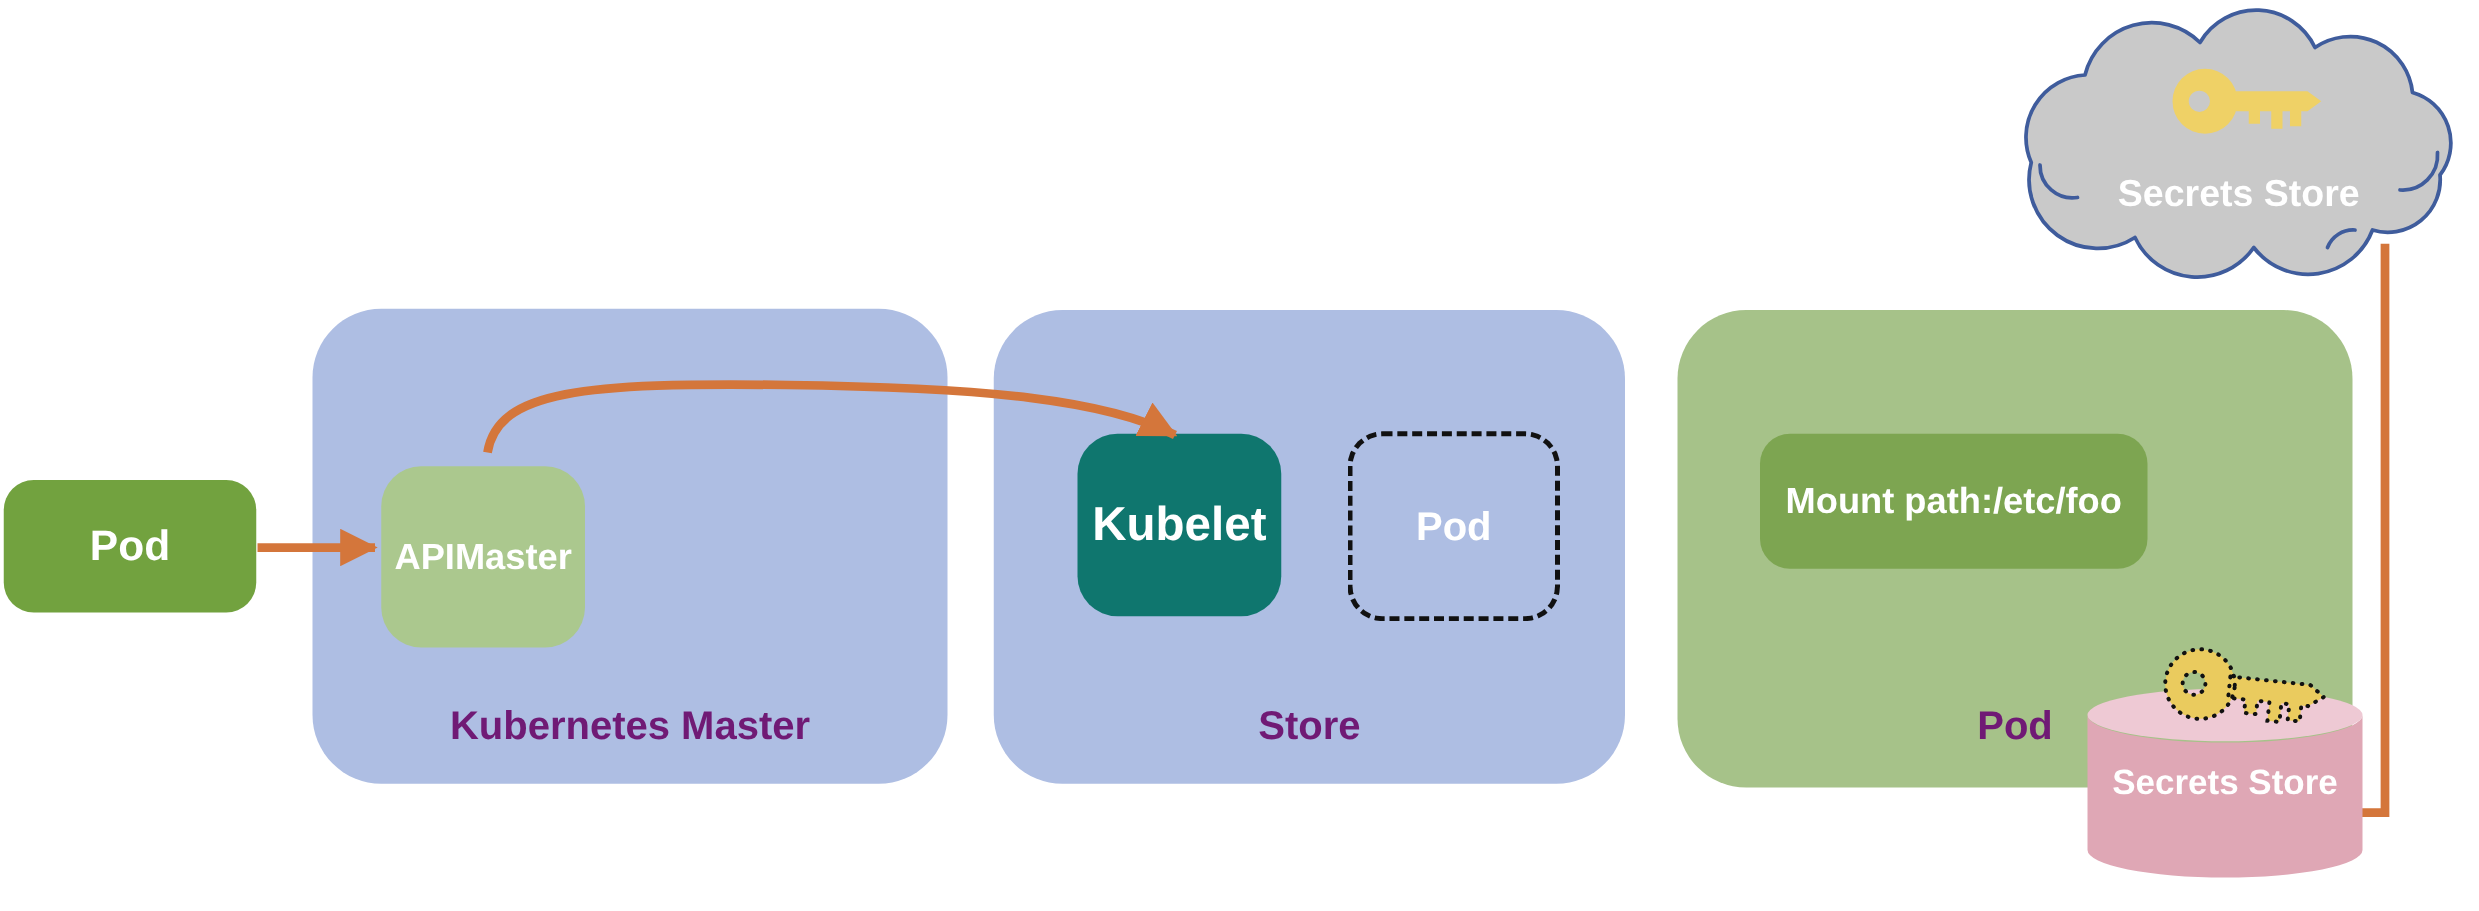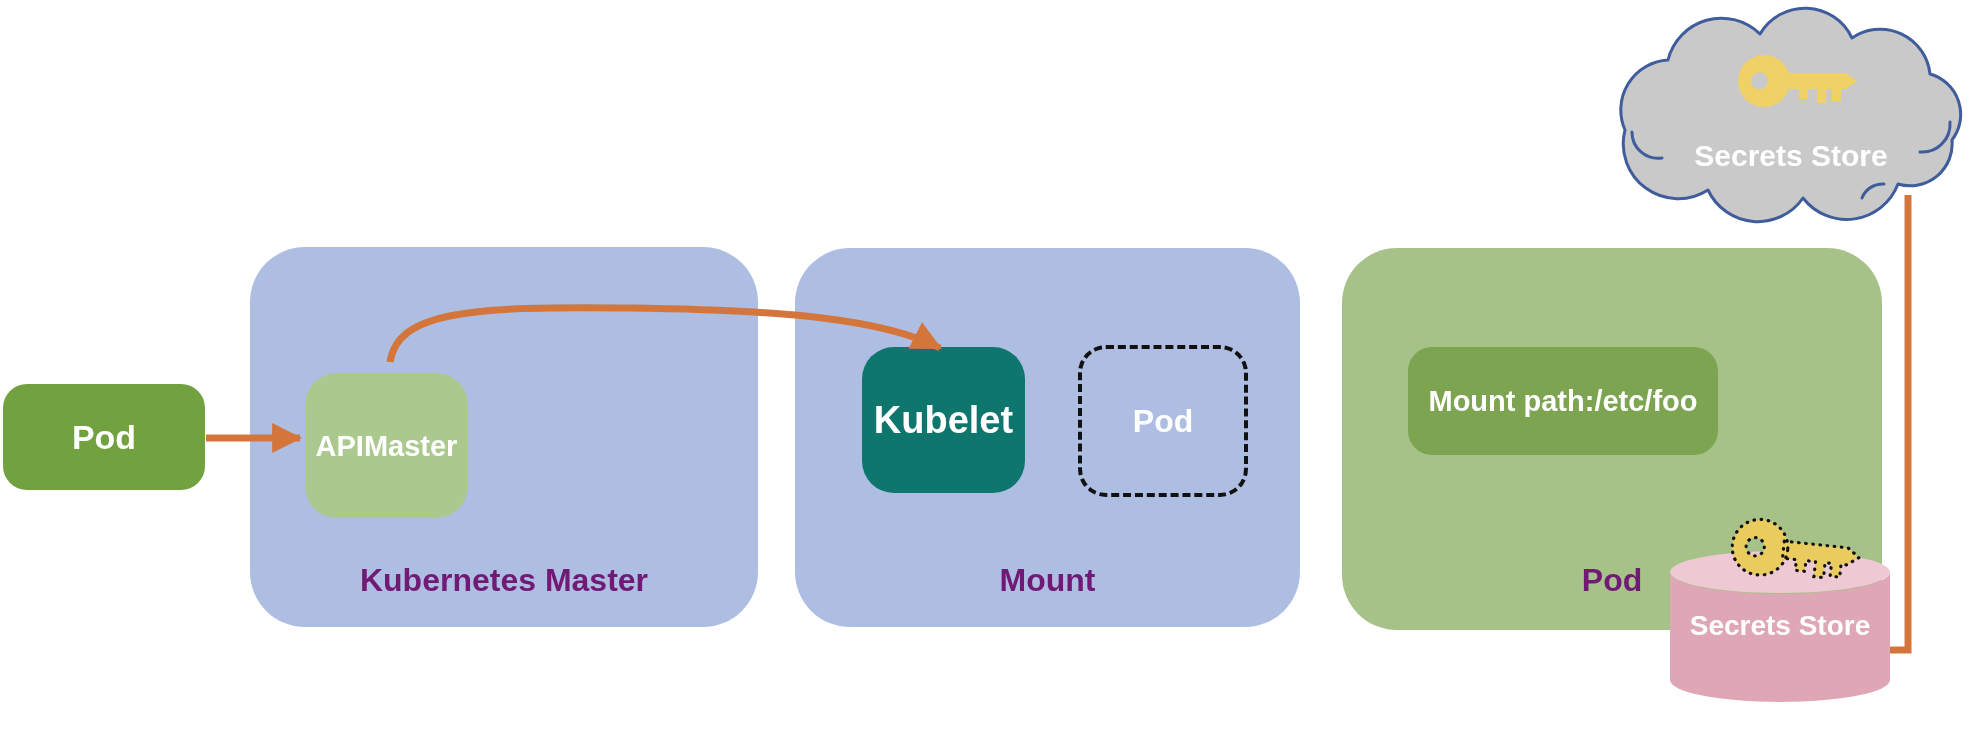--- a/index.html
+++ b/index.html
@@ -72,21 +72,21 @@
   </div>
   <div class="container-label" id="master-label">Kubernetes Master</div>
 
   <div class="box container-box" id="node-box"></div>
   <div class="box small-box" id="kubelet-box">
     <span>Kubelet</span>
   </div>
   <div class="box" id="dashed-pod-box">
     <span>Pod</span>
   </div>
-  <div class="container-label" id="node-label">Mount</div>
+  <div class="container-label" id="node-label">Store</div>
 
   <div class="box container-box" id="pod-right-box"></div>
   <div class="box" id="mount-box">
     <span>Mount path:</span>
     <span>/etc/foo</span>
   </div>
   <div class="container-label" id="pod-right-label">Pod</div>
 
   <div id="cloud-label">Secrets Store</div>
   <div id="pv-label">

